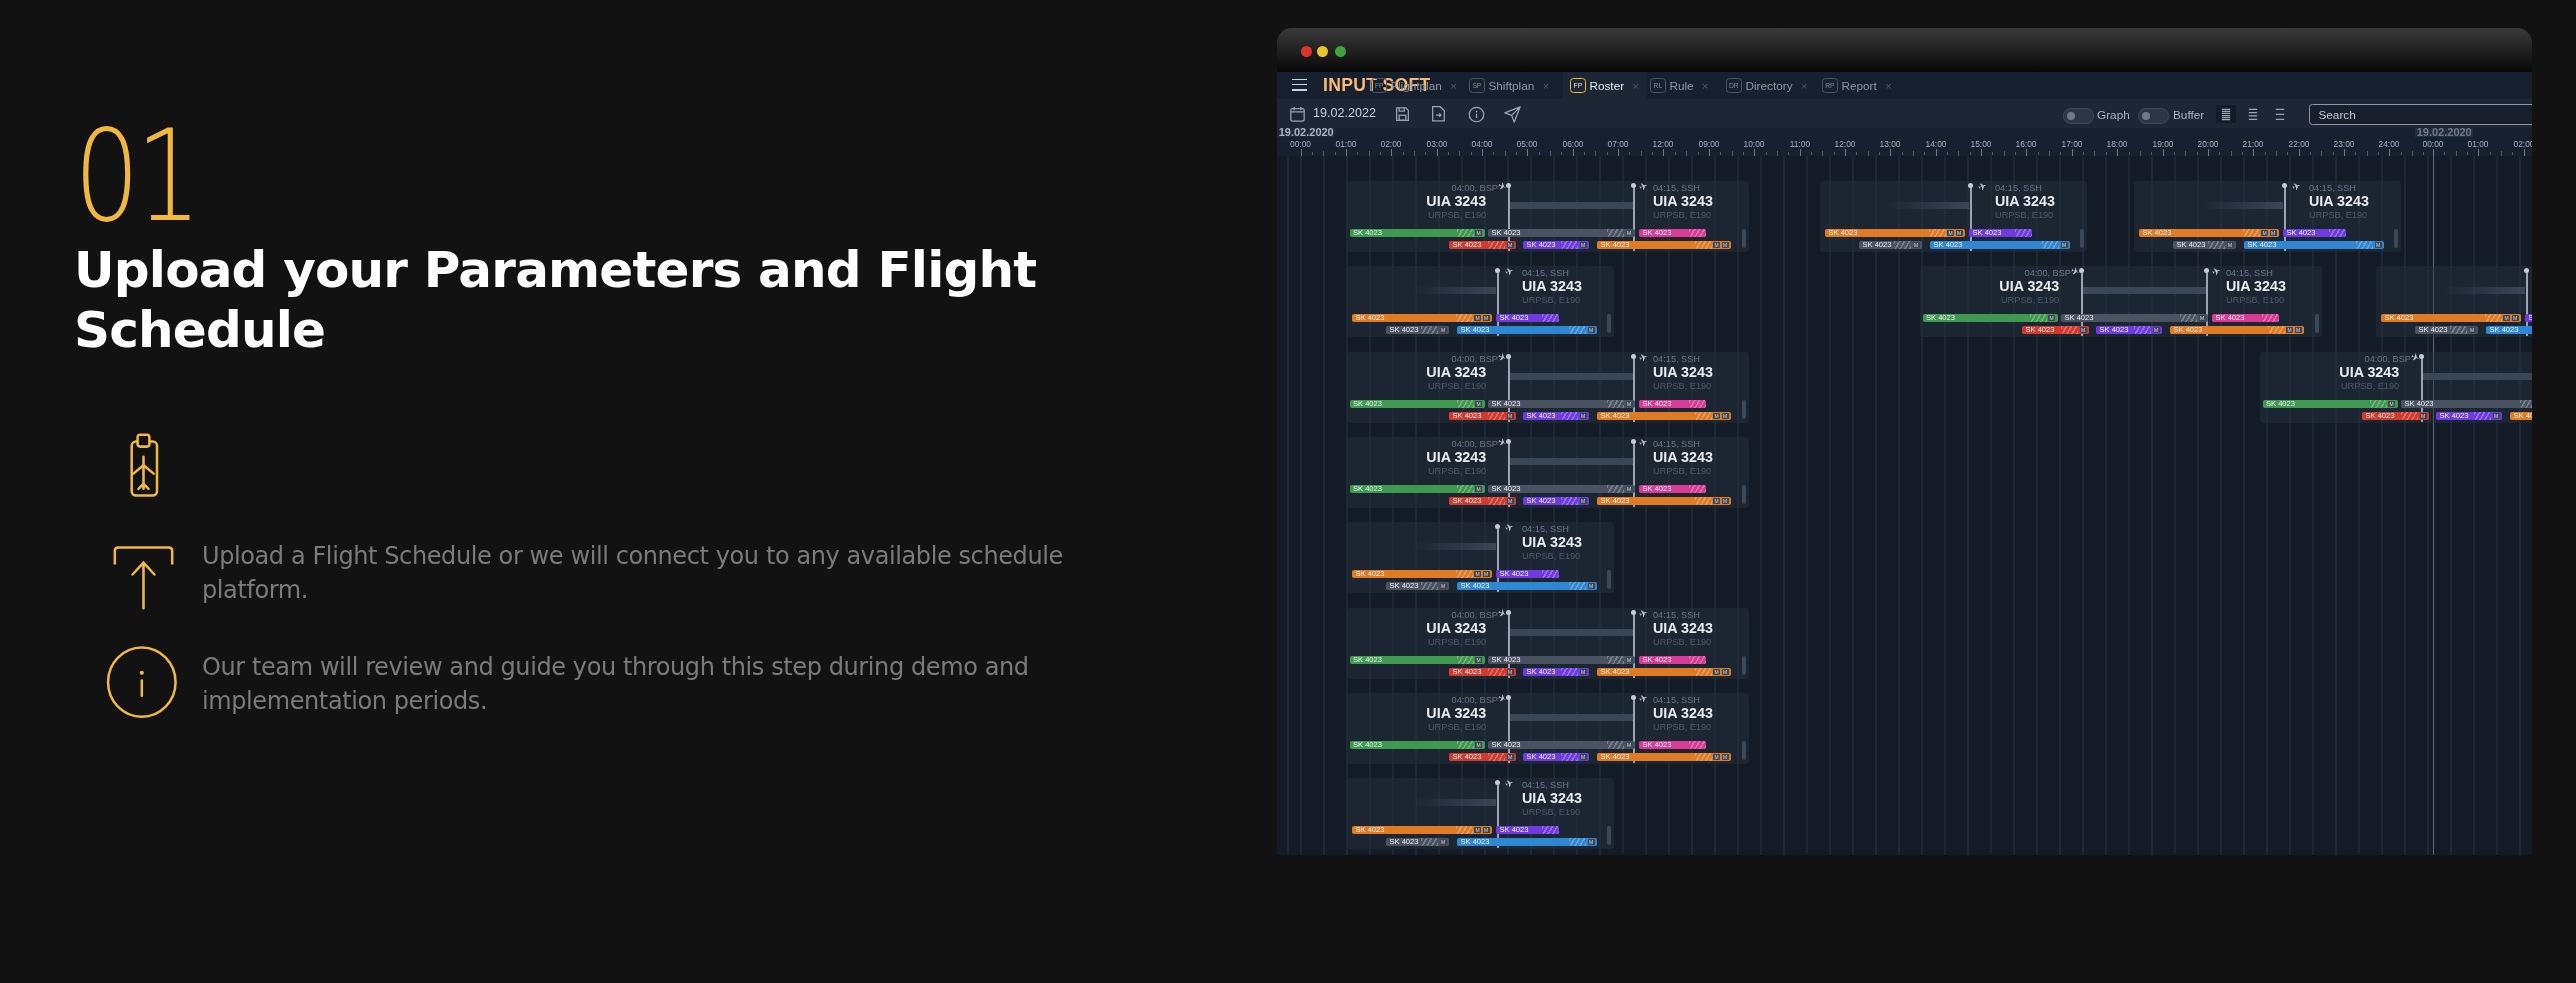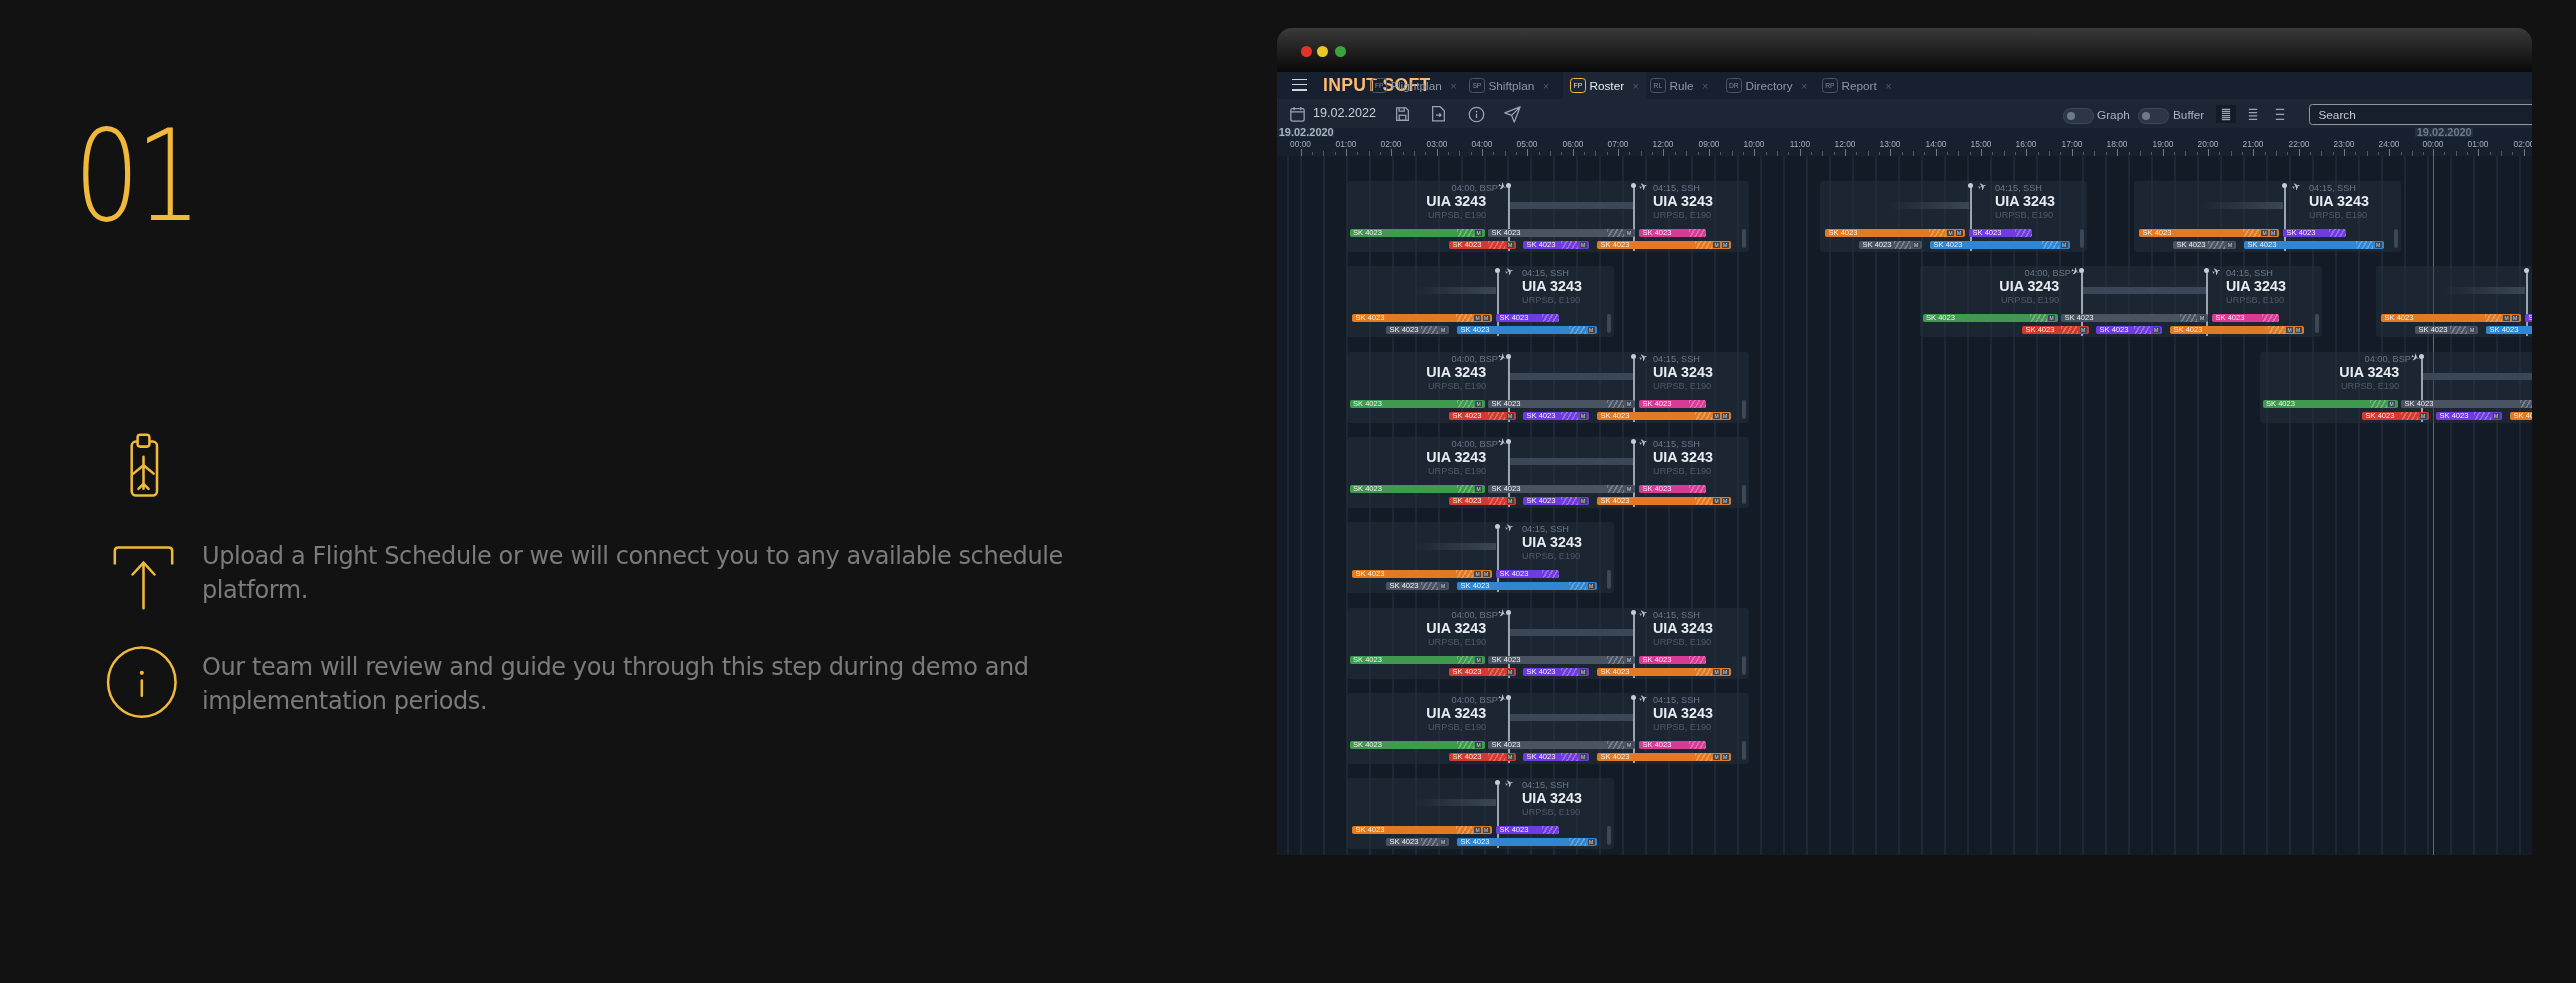--- a/index.html
+++ b/index.html
@@ -55,20 +55,21 @@
   .bar .m{position:absolute;right:2.5px;top:0.8px;width:6.7px;height:6.7px;background:#3c4452;color:#d8dde4;font-size:5px;line-height:6.7px;text-align:center;border-radius:0.8px;}
   .bar .m2{right:11px;}
   .bar .hatch{position:absolute;top:0;bottom:0;width:17px;background:repeating-linear-gradient(120deg,rgba(255,255,255,0.25) 0 1.7px,transparent 1.7px 4.2px);}
   .sbar{position:absolute;width:4.2px;height:18.5px;border-radius:2.5px;background:#3c4757;}
 </style>
 </head>
 <body>
 
 <div class="left">
   <div class="step-num">01</div>
+  <div class="title">Upload your Parameters and Flight Schedule</div>
 
   <div class="feature" style="top:423px;">
     <svg class="ficon" viewBox="0 0 96 96">
       <rect x="14" y="22" width="30" height="64" rx="5" fill="none" stroke="#f0b93c" stroke-width="3" transform="translate(20,0)"></rect>
       <rect x="41" y="14" width="14" height="14" rx="3" fill="#121212" stroke="#f0b93c" stroke-width="3"></rect>
       <path d="M48 40 V78 M36 60 L48 50 L60 60 M42 78 L48 72 L54 78" fill="none" stroke="#f0b93c" stroke-width="3" stroke-linecap="round"></path>
     </svg>
   </div>
 
   <div class="feature" style="top:534px;">

